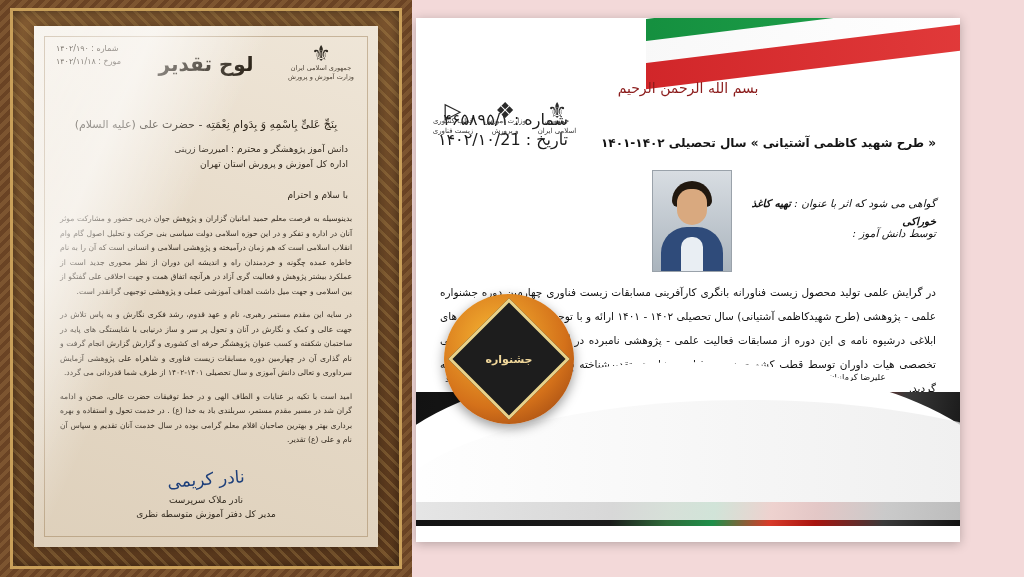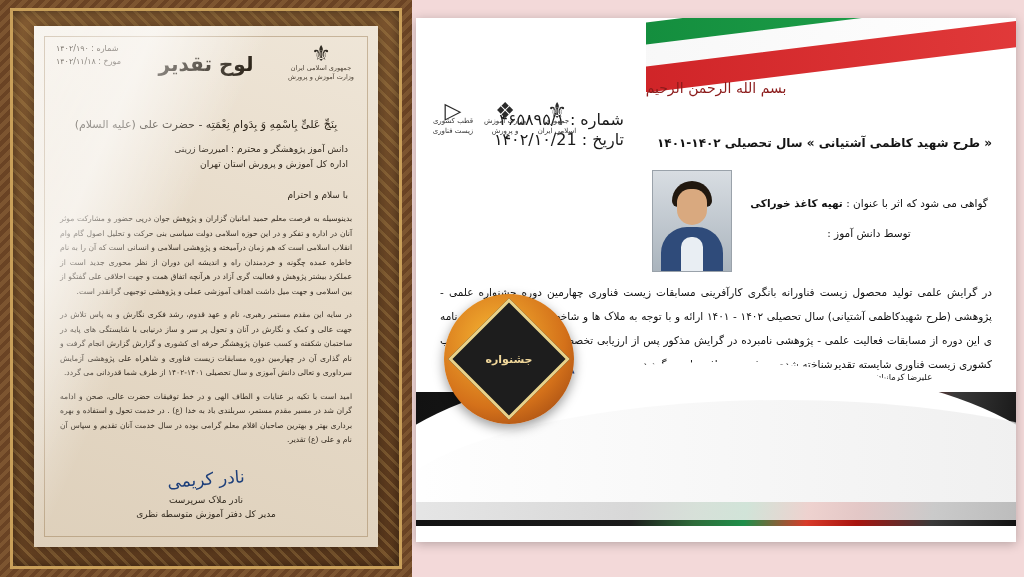--- a/index.html
+++ b/index.html
@@ -155,21 +155,21 @@
   }
   .l-sign .who {
     font-size: 9px;
     line-height: 14px;
   }
 
   
   .cert-right {
     position: absolute;
     left: 416px; top: 18px;
-    width: 600px; height: 524px;
+    width: 544px; height: 524px;
     background: #ffffff;
     box-shadow: 0 2px 10px rgba(0,0,0,0.25);
     overflow: hidden;
   }
   .r-flag {
     position: absolute;
     top: 0; left: 0; width: 100%; height: 74px;
     overflow: hidden;
   }
   .r-flag .band {
@@ -261,22 +261,23 @@
   .r-photo .shirt {
     position: absolute; left: 28px; bottom: 0; width: 22px; height: 34px;
     background: #e9eef3; border-radius: 10px 10px 0 0;
   }
   .r-line {
     position: absolute;
     right: 24px;
     left: 330px;
     font-size: 10.5px;
     color: #111;
-    text-align: center;
+    text-align: right;
     line-height: 18px;
+    font-style: italic;
   }
   .r-l1 { top: 176px; }
   .r-l2 { top: 206px; }
   .r-l3 { top: 236px; }
   .r-para {
     position: absolute;
     top: 262px; right: 24px; left: 24px;
     font-size: 10.5px;
     line-height: 24px;
     color: #111;

